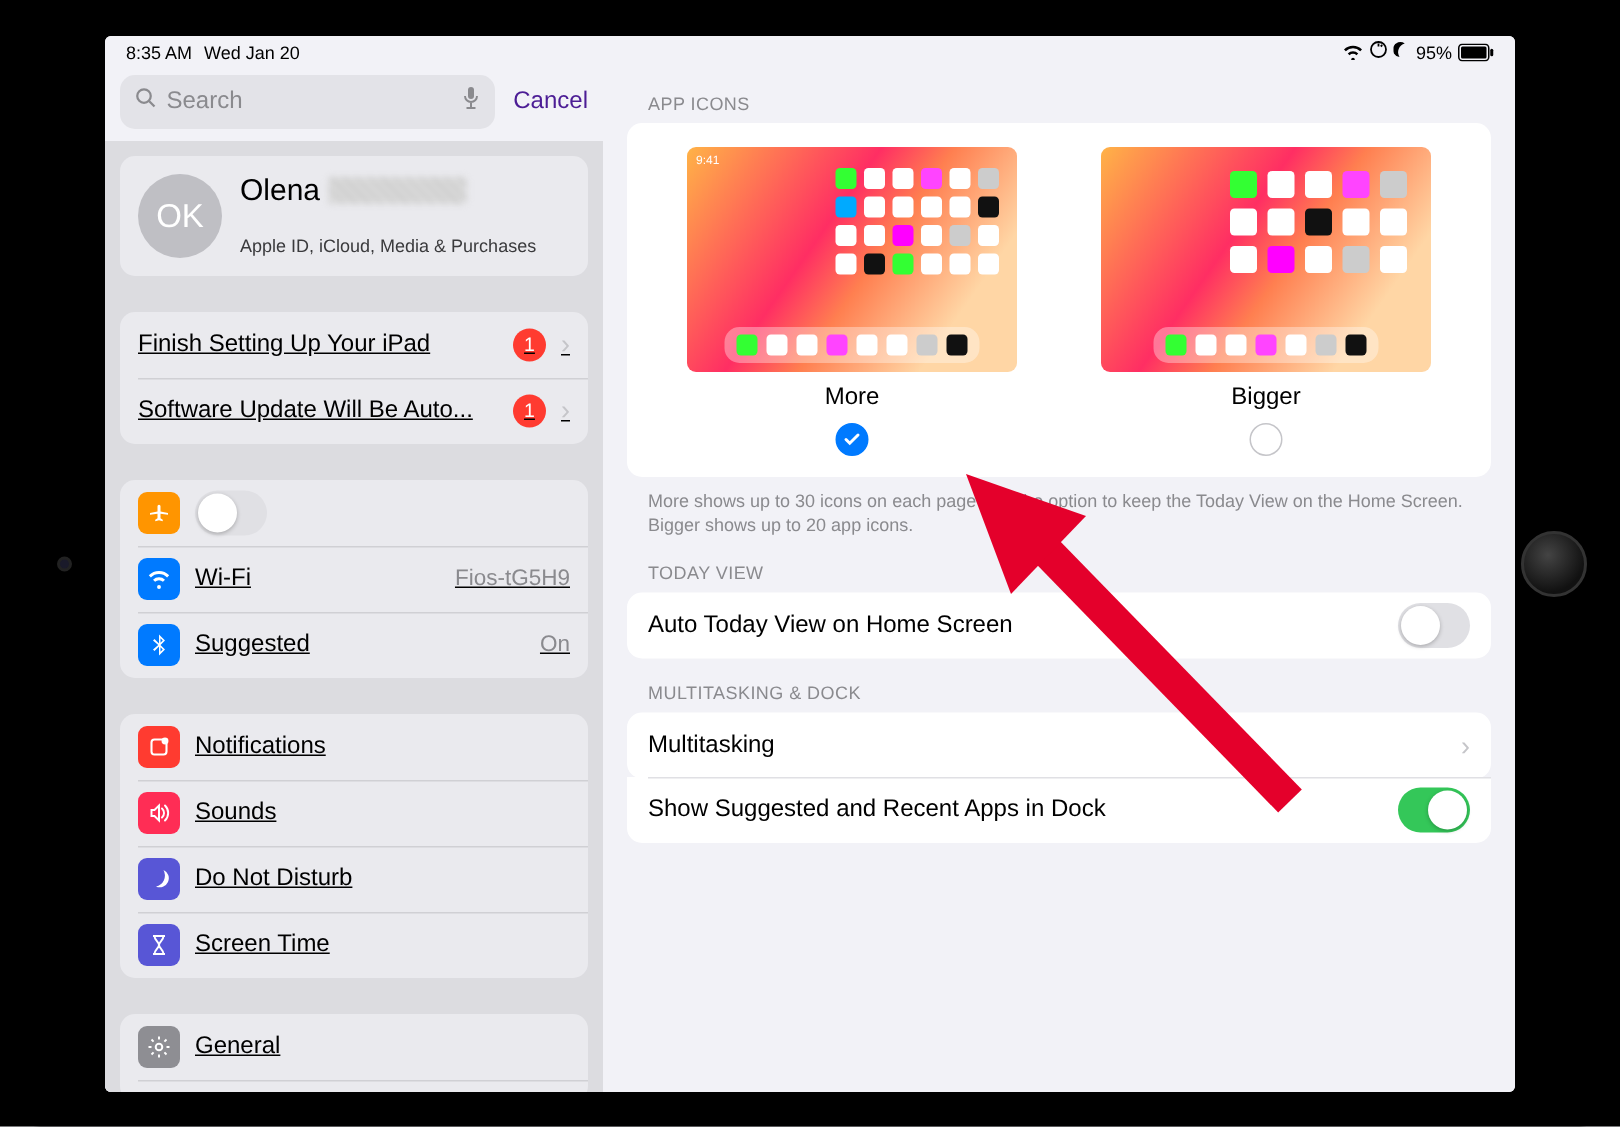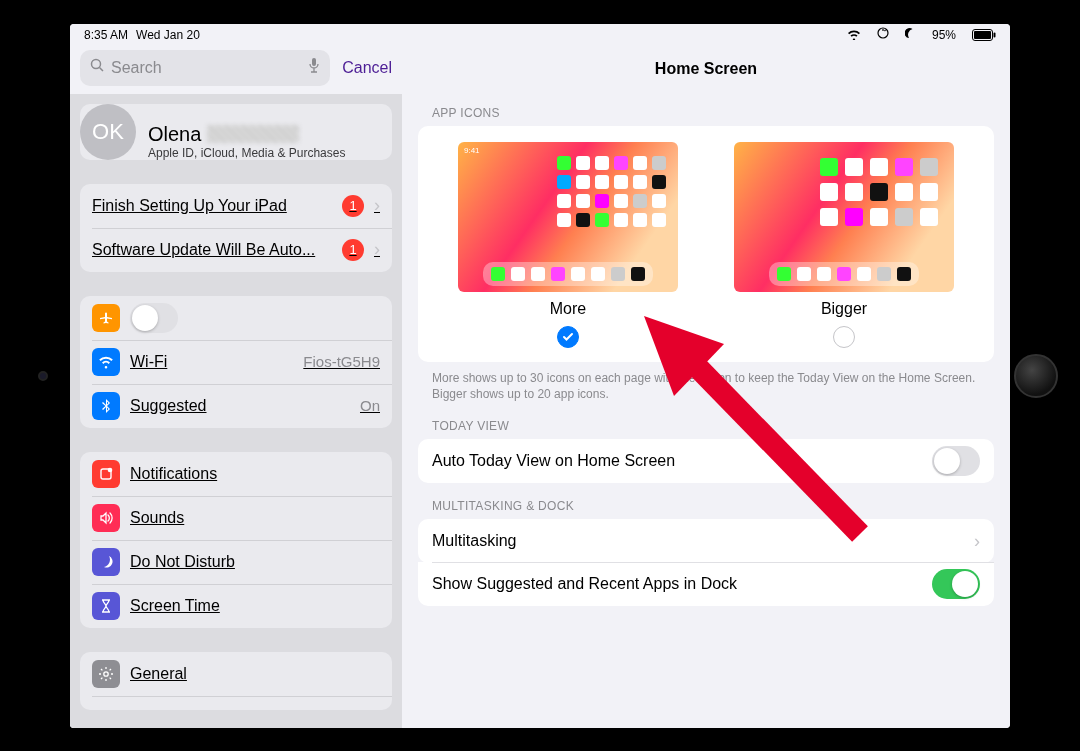--- a/index.html
+++ b/index.html
@@ -3,35 +3,35 @@
 <meta charset="utf-8">
 <style>
   * { box-sizing: border-box; margin: 0; padding: 0; font-family: -apple-system, Helvetica, Arial, sans-serif; }
   body { background: #000; display: flex; align-items: center; justify-content: center; height: 751px; width: 1080px; }
   .ipad-frame { width: 1080px; height: 751px; background: #000; border-radius: 27px; display: flex; align-items: center; justify-content: center; position: relative; }
   .camera { position: absolute; left: 38px; top: 50%; transform: translateY(-50%); width: 10px; height: 10px; border-radius: 50%; background: #1a1a2a; border: 2px solid #222; }
   .home-btn { position: absolute; right: 22px; top: 50%; transform: translateY(-50%); width: 44px; height: 44px; border-radius: 50%; background: radial-gradient(circle at 40% 35%, #444, #111 70%); border: 2px solid #333; }
   .screen { width: 940px; height: 704px; background: #f2f2f7; border-radius: 4px; overflow: hidden; display: flex; flex-direction: column; position: relative; }
   .statusbar { height: 22px; display: flex; justify-content: space-between; align-items: center; padding: 0 14px; font-size: 12px; font-weight: 500; color: #000; background: #f2f2f7; position: absolute; top: 0; left: 0; right: 0; z-index: 10; }
   .statusbar .left { display: flex; gap: 8px; }
-  .statusbar .right { display: flex; align-items: center; gap: 16px; }
+  .statusbar .right { display: flex; align-items: center; gap: 4px; }
   .content { display: flex; height: 100%; padding-top: 22px; }
   .sidebar { width: 332px; background: #f2f2f7; display: flex; flex-direction: column; overflow: hidden; border-right: 0; }
   .searchbar-row { display: flex; align-items: center; gap: 12px; padding: 4px 10px 8px 10px; }
   .searchbar { flex: 1; background: #e3e3e8; border-radius: 10px; height: 36px; display: flex; align-items: center; padding: 0 10px; color: #8a8a8e; font-size: 16px; }
   .searchbar .mag { margin-right: 6px; color: #8a8a8e; }
   .searchbar .mic { margin-left: auto; color: #8a8a8e; }
   .cancel-link { color: #4c1d95; font-size: 16px; }
   .sidebar-scroll { flex: 1; overflow-y: hidden; padding: 0 10px; background: #dcdce0; }
   .card { background: #eaeaee; border-radius: 10px; margin-top: 10px; }
-  .profile { display: flex; align-items: flex-end; gap: 12px; }
+  .profile { display: flex; align-items: flex-start; padding: 12px; gap: 12px; }
   .avatar { width: 56px; height: 56px; border-radius: 50%; background: #bfbfc4; color: #fff; display: flex; align-items: center; justify-content: center; font-size: 22px; font-weight: 400; }
   .profile-text .name { font-size: 20px; display: flex; align-items: center; gap: 6px; }
   .blur { display: inline-block; width: 92px; height: 18px; background: repeating-linear-gradient(45deg,#ccc 0 3px,#ddd 3px 6px); filter: blur(2px); border-radius: 2px; }
-  .profile-text .sub { font-size: 12px; color: #3a3a3c; margin-top: 0; }
+  .profile-text .sub { font-size: 12px; color: #3a3a3c; margin-top: 18px; }
   .row { display: flex; align-items: center; min-height: 44px; padding: 0 12px; background: #eaeaee; font-size: 16px; gap: 10px; position: relative; }
   .row + .row::before { content:""; position:absolute; top:0; left:12px; right:0; height:1px; background:#d0d0d4; }
   .row .rowicon { width: 28px; height: 28px; border-radius: 6px; display:flex; align-items:center; justify-content:center; color:#fff; flex-shrink:0; }
   .row .label { flex:1; white-space:nowrap; overflow:hidden; text-overflow:ellipsis; }
   .row .value { color:#8a8a8e; font-size:15px; }
   .row .chev { color:#c5c5c9; font-size:18px; }
   .badge { background:#ff3b30; color:#fff; border-radius:50%; width:22px; height:22px; font-size:13px; display:flex; align-items:center; justify-content:center; font-weight:500; }
   .toggle { width:48px; height:30px; background:#e0e0e4; border-radius:15px; position:relative; }
   .toggle::after { content:""; position:absolute; width:26px; height:26px; border-radius:50%; background:#fff; top:2px; left:2px; box-shadow:0 1px 3px rgba(0,0,0,.25); }
   .toggle.on { background:#34c759; }
@@ -232,21 +232,20 @@
                   </svg>
               </span>
               <span class="label">General</span>
             </div>
             <div class="row" style="height:14px;min-height:14px;"></div>
           </div>
         </div>
       </div>
 
       <div class="detail">
-        <div class="detail-header">Home Screen</div>
         <div class="detail-body">
           <div class="section-hdr">APP ICONS</div>
           <div class="panel">
             <div class="icon-choices">
               <div class="choice">
                 <div class="preview">
                   <div style="position:absolute;top:4px;left:6px;font-size:8px;color:#fff;">9:41</div>
                   <div class="grid">
                     <i class="app" style="background:#3f3"></i>
                       <i class="app" style="background:#fff"></i>

